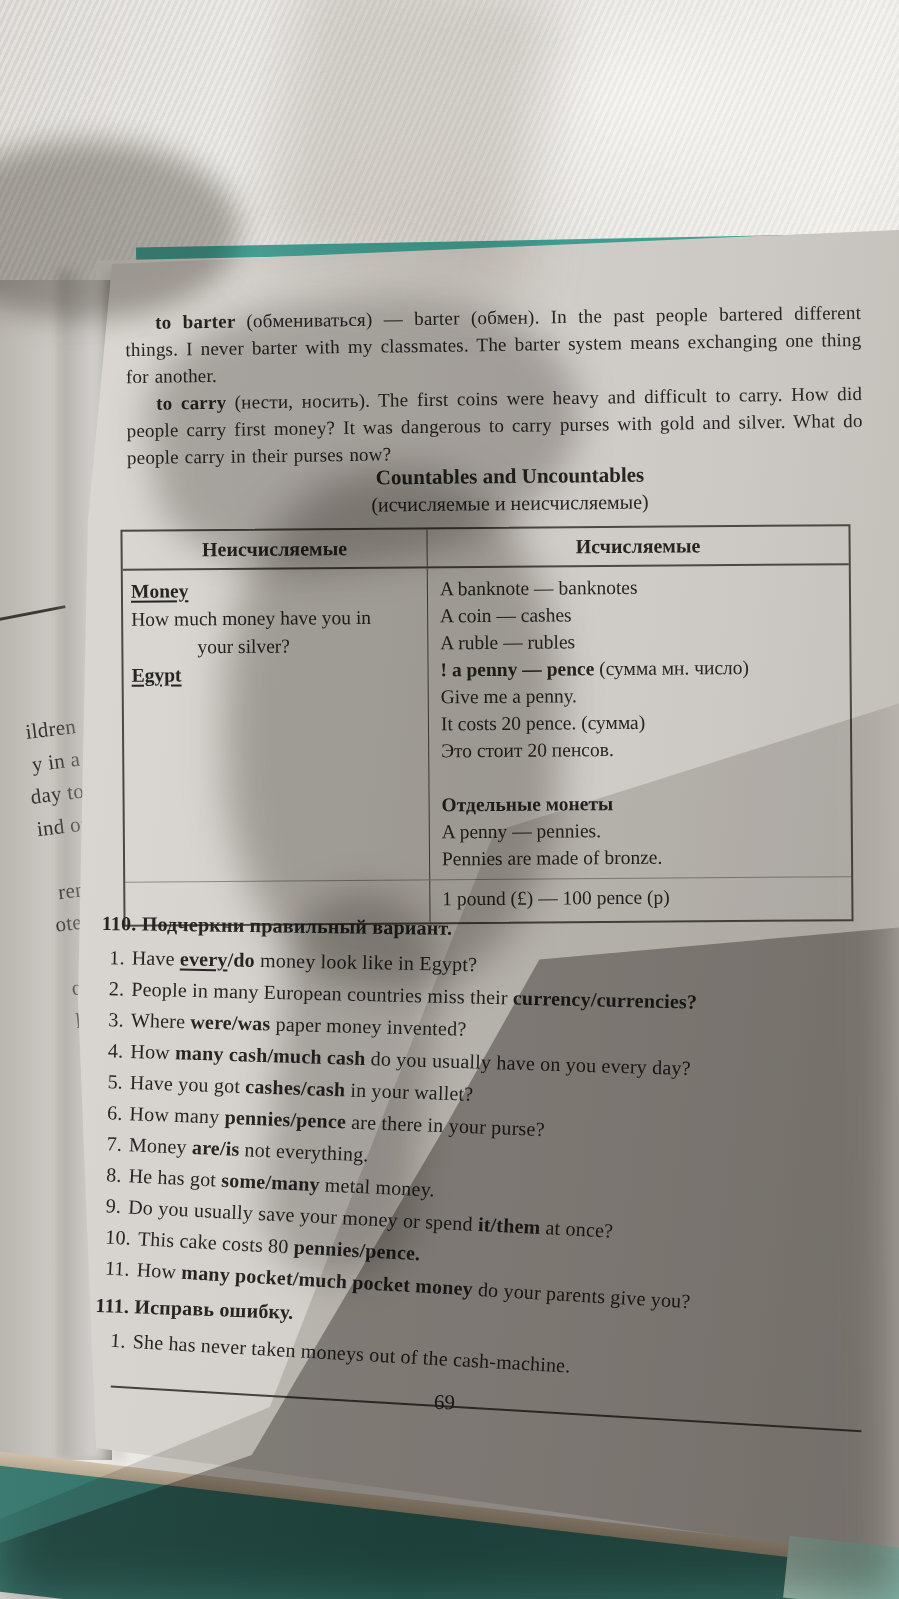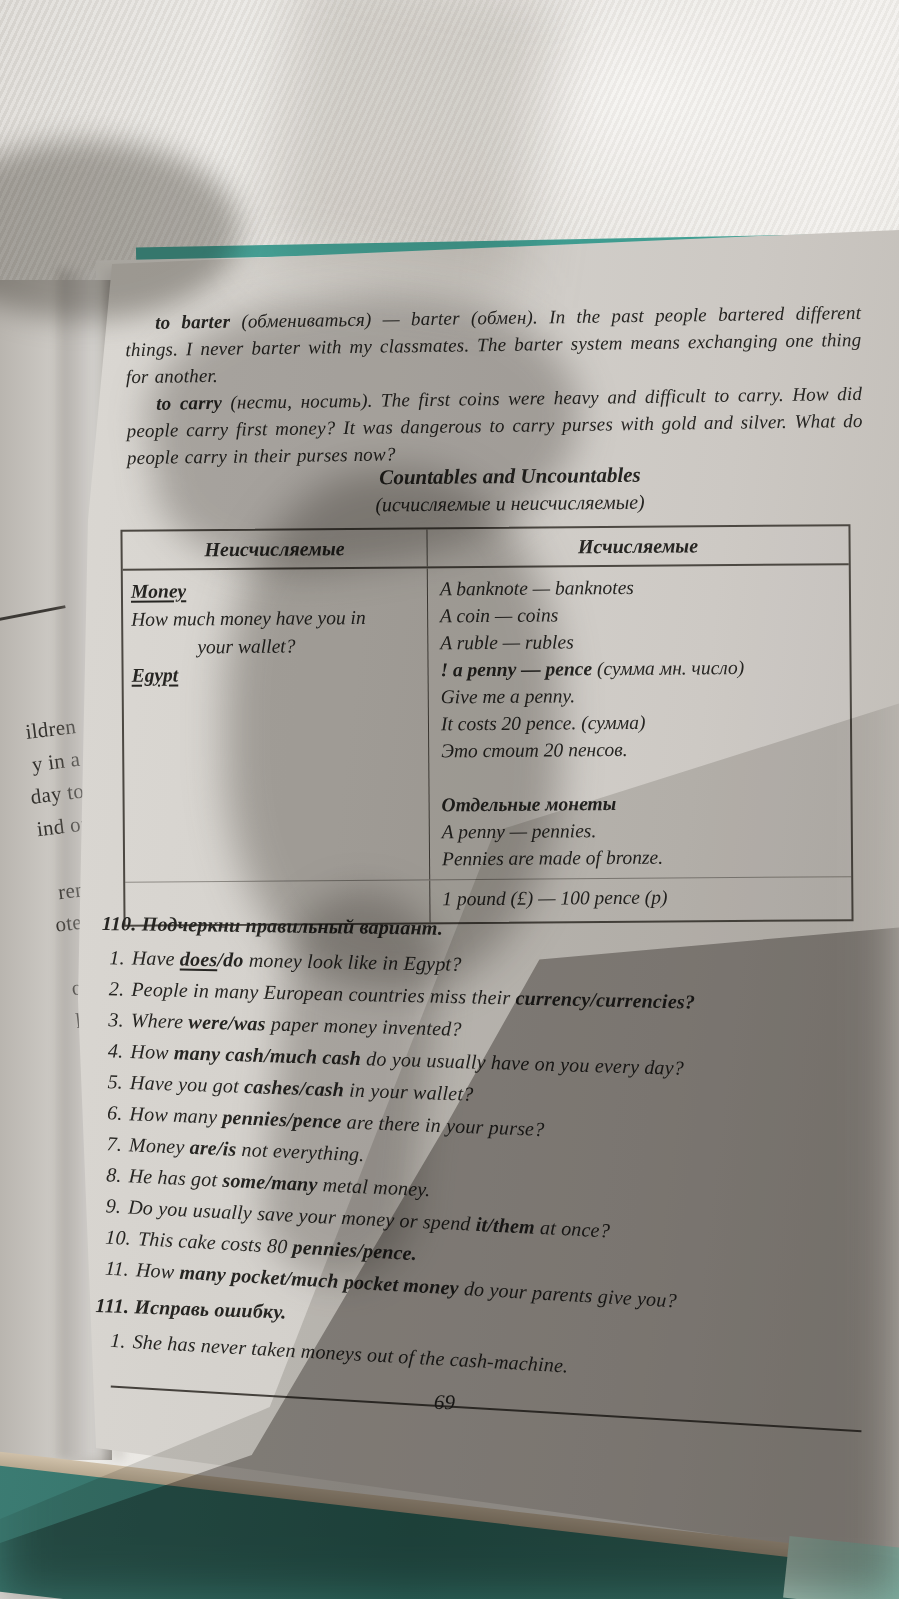--- a/index.html
+++ b/index.html
@@ -24,21 +24,21 @@
     letter-spacing:.3px;}
   .fragments div{min-height:32.5px;}
   
   .spine-shade{position:absolute;left:58px;top:270px;width:66px;height:1190px;
     background:linear-gradient(to right, rgba(92,86,79,.28), rgba(255,255,255,.38) 55%, rgba(110,104,96,.22));
     filter:blur(5px);}
   
   .page{position:absolute;inset:0;
     clip-path:polygon(112px 264px, 899px 230px, 899px 1560px, 96px 1448px, 78px 1000px, 88px 520px);
     background:linear-gradient(97deg,#dcd9d4 0%,#d4d1cc 40%,#ccc8c3 72%,#bfbbb5 100%);}
-  .page-content{position:absolute;inset:0;color:#262522;filter:blur(0.25px);font-style:italic;}
+  .page-content{position:absolute;inset:0;color:#262522;filter:blur(0.25px);}
   
   .page-edge-tan{position:absolute;left:-16px;top:1450px;width:960px;height:16px;
     background:linear-gradient(#cfc0a9,#b3a48c);transform:rotate(6.6deg);transform-origin:left top;}
   .cover-bottom{position:absolute;left:-16px;top:1464px;width:960px;height:125px;
     background:linear-gradient(to right,#3c7c73,#2f6c63 45%,#3a776d);transform:rotate(6.6deg);transform-origin:left top;}
   .cover-corner{position:absolute;left:786px;top:1542px;width:120px;height:62px;
     background:linear-gradient(120deg,#bfe0d4,#84b8aa);transform:rotate(6deg);}
   
   .paras{position:absolute;left:126px;top:304px;width:736px;font-size:19px;line-height:27px;
     text-align:justify;transform:rotate(-0.8deg);letter-spacing:.2px;word-spacing:1px;}
@@ -140,47 +140,47 @@
 
     <div class="tbl">
       <div class="tbl-head">
         <div>Неисчисляемые</div>
         <div>Исчисляемые</div>
       </div>
       <div class="tbl-body">
         <div class="cell-l" id="cellL">
             <div class="tline"><span class="b u">Money</span></div>
             <div class="tline"><span class="">How much money have you in</span></div>
-            <div class="tline indent"><span class="">your wallet?</span></div>
+            <div class="tline indent"><span class="">your silver?</span></div>
             <div class="tline"><span class="b u">Egypt</span></div>
           </div>
         <div class="cell-r" id="cellR">
             <div class="tline"><span class="">A banknote — banknotes</span></div>
-            <div class="tline"><span class="">A coin — coins</span></div>
+            <div class="tline"><span class="">A coin — cashes</span></div>
             <div class="tline"><span class="">A ruble — rubles</span></div>
             <div class="tline"><span class="b ">! a penny — pence </span><span class="">(сумма мн. число)</span></div>
             <div class="tline"><span class="">Give me a penny.</span></div>
             <div class="tline"><span class="">It costs 20 pence. (сумма)</span></div>
             <div class="tline"><span class="">Это стоит 20 пенсов.</span></div>
             <div class="tline"><span class=""></span></div>
             <div class="tline"><span class="b ">Отдельные монеты</span></div>
             <div class="tline"><span class="">A penny — pennies.</span></div>
             <div class="tline"><span class="">Pennies are made of bronze.</span></div>
           </div>
       </div>
       <div class="tbl-foot">
         <div class="fl"></div>
         <div class="fr">1 pound (£) — 100 pence (p)</div>
       </div>
     </div>
 
     <div class="ex ex110">
       <div class="ex-head">110. Подчеркни правильный вариант.</div>
       <div id="items110">
-          <div class="item" style="transform: rotate(0.3deg); transform-origin: 0px 50%;"><span class="num">1.</span><span class="">Have </span><span class="b u">does</span><span class="b ">/do</span><span class=""> money look like in Egypt?</span></div>
+          <div class="item" style="transform: rotate(0.3deg); transform-origin: 0px 50%;"><span class="num">1.</span><span class="">Have </span><span class="b u">every</span><span class="b ">/do</span><span class=""> money look like in Egypt?</span></div>
           <div class="item" style="transform: rotate(0.52deg); transform-origin: 0px 50%;"><span class="num">2.</span><span class="">People in many European countries miss their </span><span class="b ">currency/currencies?</span></div>
           <div class="item" style="transform: rotate(0.74deg); transform-origin: 0px 50%;"><span class="num">3.</span><span class="">Where </span><span class="b ">were/was</span><span class=""> paper money invented?</span></div>
           <div class="item" style="transform: rotate(0.96deg); transform-origin: 0px 50%;"><span class="num">4.</span><span class="">How </span><span class="b ">many cash/much cash</span><span class=""> do you usually have on you every day?</span></div>
           <div class="item" style="transform: rotate(1.18deg); transform-origin: 0px 50%;"><span class="num">5.</span><span class="">Have you got </span><span class="b ">cashes/cash</span><span class=""> in your wallet?</span></div>
           <div class="item" style="transform: rotate(1.4deg); transform-origin: 0px 50%;"><span class="num">6.</span><span class="">How many </span><span class="b ">pennies/pence</span><span class=""> are there in your purse?</span></div>
           <div class="item" style="transform: rotate(1.62deg); transform-origin: 0px 50%;"><span class="num">7.</span><span class="">Money </span><span class="b ">are/is</span><span class=""> not everything.</span></div>
           <div class="item" style="transform: rotate(1.84deg); transform-origin: 0px 50%;"><span class="num">8.</span><span class="">He has got </span><span class="b ">some/many</span><span class=""> metal money.</span></div>
           <div class="item" style="transform: rotate(2.06deg); transform-origin: 0px 50%;"><span class="num">9.</span><span class="">Do you usually save your money or spend </span><span class="b ">it/them</span><span class=""> at once?</span></div>
           <div class="item" style="transform: rotate(2.28deg); transform-origin: 0px 50%;"><span class="num">10.</span><span class="">This cake costs 80 </span><span class="b ">pennies/pence.</span></div>
           <div class="item" style="transform: rotate(2.5deg); transform-origin: 0px 50%;"><span class="num">11.</span><span class="">How </span><span class="b ">many pocket/much pocket money</span><span class=""> do your parents give you?</span></div>

